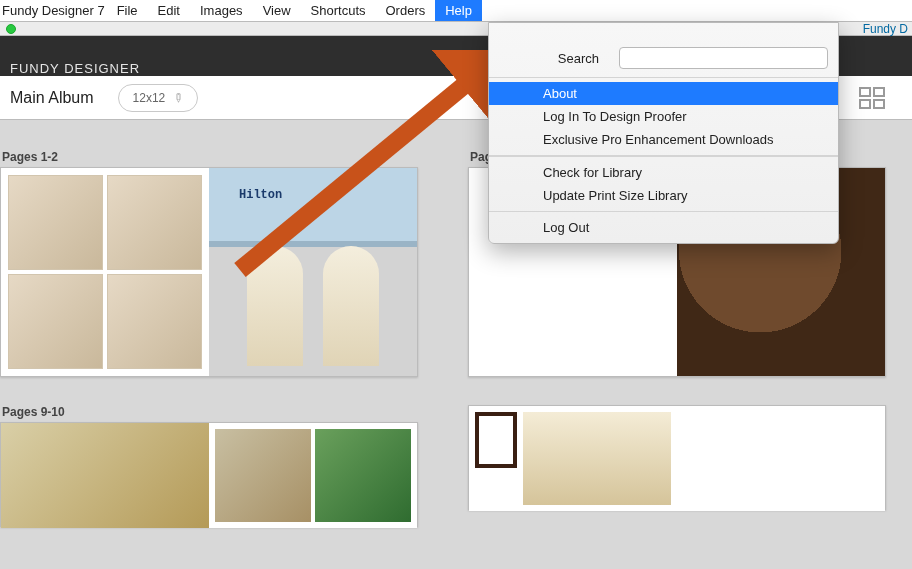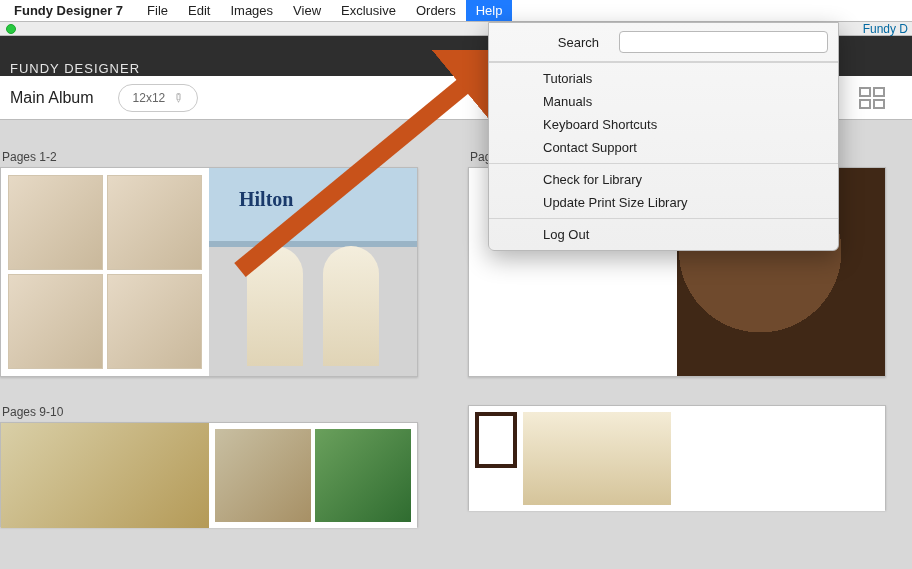--- a/index.html
+++ b/index.html
@@ -1,81 +1,81 @@
 <!DOCTYPE html>
 <html><head>
 <meta charset="utf-8">
 <style>
   * { box-sizing: border-box; margin: 0; padding: 0; }
   html, body { width: 912px; height: 569px; overflow: hidden; font-family: -apple-system, "Helvetica Neue", Arial, sans-serif; background:#d8d8d8; }
   
   .menubar { background:#fff; height:22px; display:flex; align-items:center; font-size:13px; color:#222; border-bottom:1px solid #bbb; }
-  .menubar .apptitle { font-weight:700; padding:0 14px; }
+  .menubar .apptitle { font-weight:400; padding:0 2px; }
   .menubar .mitem { padding:8px 10px; height:100%; display:flex; align-items:center; cursor:default; }
   .menubar .mitem.active { background:#1e7bff; color:#fff; }
   
   .titlebar { background:#ececec; height:14px; display:flex; align-items:center; padding-left:6px; border-bottom:1px solid #bbb; position:relative; }
   .dot { width:10px; height:10px; border-radius:50%; margin-right:6px; }
   .dot.green{ background:#28c940; border:1px solid #1aa82e; }
   .win-title-right { position:absolute; right:4px; top:0; font-size:12px; color:#0369a1; line-height:14px; }
   
   .appheader { background:#2e2e2e; color:#e5e5e5; height:40px; display:flex; align-items:flex-end; padding:0 10px; font-size:13px; letter-spacing:1px; }
   
   .subheader { background:#fff; height:44px; display:flex; align-items:center; padding:0 10px; border-bottom:1px solid #bbb; font-size:16px; color:#222; position:relative; }
   .size-pill { margin-left:24px; height:28px; border:1px solid #c9c9c9; border-radius:14px; padding:0 14px; display:flex; align-items:center; font-size:12px; color:#666; gap:8px; }
   .pencil{ display:inline-block; transform:rotate(45deg); font-size:12px; color:#aaa; }
   .layout-icon{ position:absolute; right:26px; top:8px; }
   
   .content { padding-top:30px; padding-left:0; }
   .row { display:flex; gap:50px; padding:0 0 28px 0; }
   .spread { display:flex; flex-direction:column; }
-  .spread-label { font-size:12px; color:#444; margin:0 0 3px 2px; }
+  .spread-label { font-size:12px; color:#444; margin:0 0 3px 2px;font-weight:bold; }
   .pages { display:flex; background:#fff; border:1px solid #bbb; box-shadow:0 1px 2px rgba(0,0,0,.15); }
   .page { background:#fff; }
   .w208 { width:208px; height:208px; }
   .sp1 .page.left{ padding:7px; display:grid; grid-template-columns:1fr 1fr; grid-template-rows:1fr 1fr; gap:4px;}
   .thumb { background:linear-gradient(135deg,#e6d9c5,#c9b89b); border:1px solid #d2c5ae; }
   .sp1 .page.right{ background:linear-gradient(180deg,#bcd5e6 0 35%,#9ab4c6 35% 38%,#d3d3d3 38% 100%); position:relative;}
-  .hilton{ position:absolute; top:20px; left:30px; color:#1a3a6b; font-weight:700; font-size:20px; font-family:Liberation Serif, serif;}
+  .hilton{ position:absolute; top:20px; left:30px; color:#1a3a6b; font-weight:700; font-size:12px; font-family:Liberation Mono, monospace;}
   .people{ position:absolute; bottom:0; left:0; right:0; height:130px; display:flex; justify-content:center; gap:20px; }
   .person{ width:56px; height:120px; border-radius:28px 28px 0 0; background:linear-gradient(#f4eedd,#e0d4b6); }
   .sp2 .page.right{ background:radial-gradient(circle at 40% 40%, #6f4a2d 0 46%, #402816 46% 100%);}
   .sp2 .page.left{ background:#fff;}
   .sp3 .pages, .sp4 .pages{ height:105px; }
   .sp3 .page, .sp4 .page{ height:105px; }
   .sp3 .page.left{ width:208px; background:linear-gradient(135deg,#d9cfa7,#b49a57); }
   .sp3 .page.right{ width:208px; display:flex; gap:4px; padding:6px; }
   .tile{ flex:1; background:linear-gradient(135deg,#c8bfa2,#a79065);}
   .tile.g{ background:linear-gradient(135deg,#6aa05c,#2f6c30);}
   .sp4 .page.left{ width:208px; display:flex; gap:6px; padding:6px; }
   .sp4 .page.right{ width:208px; display:flex; justify-content:center; align-items:flex-start; padding:6px;}
   .shoes{ flex:1; background:linear-gradient(#f4ecd6,#d5c49a);}
   .frame{ width:42px; height:56px; border:4px solid #3a1f12; background:#fff;}
   
   .helpmenu { position:absolute; left:488px; top:22px; width:351px; background:linear-gradient(#f7f7f7,#efefef); border:1px solid #b9b9b9; border-radius:0 0 6px 6px; box-shadow:0 8px 24px rgba(0,0,0,.3); font-size:13px; color:#222; z-index:50; }
-  .helpmenu .searchrow{ display:flex; align-items:center; padding:8px 10px 8px 0; gap:20px;}
+  .helpmenu .searchrow{ display:flex; align-items:center; padding:24px 10px 8px 0; gap:20px;}
   .helpmenu .searchlabel{ width:110px; text-align:right; color:#222; }
   .helpmenu input{ flex:1; height:22px; border:1px solid #b9b9b9; border-radius:4px; background:#fff; padding:0 6px; font-size:12px;}
   .helpmenu .hsep{ height:1px; background:#d4d4d4; margin:0;}
   .helpmenu .hitem{ padding:4px 0 4px 54px; cursor:default;}
   .helpmenu .hitem.sel{ background:#1e7bff; color:#fff;}
   .helpmenu .group{ padding:4px 0; }
   
   .arrow{ position:absolute; left:130px; top:50px; width:400px; height:230px; z-index:40; pointer-events:none;}
 </style>
 </head>
 <body>
 
 <div class="menubar">
   <div class="apptitle">Fundy Designer 7</div>
   <div class="mitem">File</div>
   <div class="mitem">Edit</div>
   <div class="mitem">Images</div>
   <div class="mitem">View</div>
-  <div class="mitem">Exclusive</div>
+  <div class="mitem">Shortcuts</div>
   <div class="mitem">Orders</div>
   <div class="mitem active">Help</div>
 </div>
 
 <div class="titlebar">
   <span class="dot green"></span>
   <span class="win-title-right">Fundy D</span>
 </div>
 
 <div class="appheader">
@@ -152,27 +152,26 @@
     </div>
   </div>
 </div>
 
 <div class="helpmenu">
   <div class="searchrow">
     <div class="searchlabel">Search</div>
     <input type="text" value="" style="">
   </div>
   <div class="hsep"></div>
+  <div class="group">
+    <div class="hitem sel">About</div>
+    <div class="hitem">Log In To Design Proofer</div>
+    <div class="hitem">Exclusive Pro Enhancement Downloads</div>
+  </div>
   <div class="hsep"></div>
-  <div class="group">
-    <div class="hitem">Tutorials</div>
-    <div class="hitem">Manuals</div>
-    <div class="hitem">Keyboard Shortcuts</div>
-    <div class="hitem">Contact Support</div>
-  </div>
   <div class="hsep"></div>
   <div class="group">
     <div class="hitem">Check for Library</div>
     <div class="hitem">Update Print Size Library</div>
   </div>
   <div class="hsep"></div>
   <div class="group">
     <div class="hitem">Log Out</div>
   </div>
 </div>

